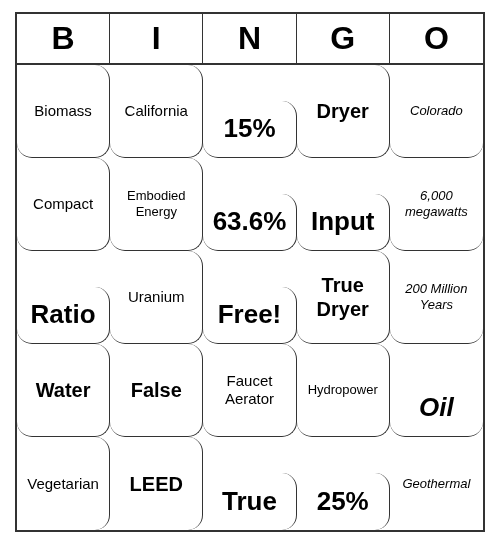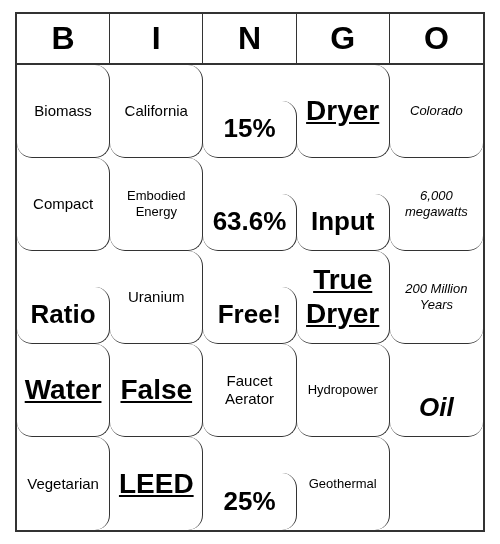--- a/index.html
+++ b/index.html
@@ -59,23 +59,22 @@
     .bingo-cell:nth-child(n+21) {
       border-bottom: none;
       text-align: center;
     }
     .size-large {
       font-size: 26px;
       font-weight: bold;
       margin-top: 36px;
     }
     .size-medium {
-      font-size: 28px;
+      font-size: 20px;
       font-weight: bold;
-      text-decoration: underline;
     }
     .size-normal {
       font-size: 15px;
     }
     .size-small {
       font-size: 13px;
     }
   </style>
 </head>
 <body>
@@ -104,16 +103,17 @@
       <div class="bingo-cell size-large">Free!</div>
       <div class="bingo-cell size-medium">True Dryer</div>
       <div class="bingo-cell size-small">200 Million Years</div>
       <div class="bingo-cell size-medium">Water</div>
       <div class="bingo-cell size-medium">False</div>
       <div class="bingo-cell size-normal">Faucet Aerator</div>
       <div class="bingo-cell size-small">Hydropower</div>
       <div class="bingo-cell size-large">Oil</div>
       <div class="bingo-cell size-normal">Vegetarian</div>
       <div class="bingo-cell size-medium">LEED</div>
+      <div class="bingo-cell size-large">True</div>
       <div class="bingo-cell size-large">25%</div>
       <div class="bingo-cell size-small">Geothermal</div>
     </div>
 </div>
 
 </body></html>

